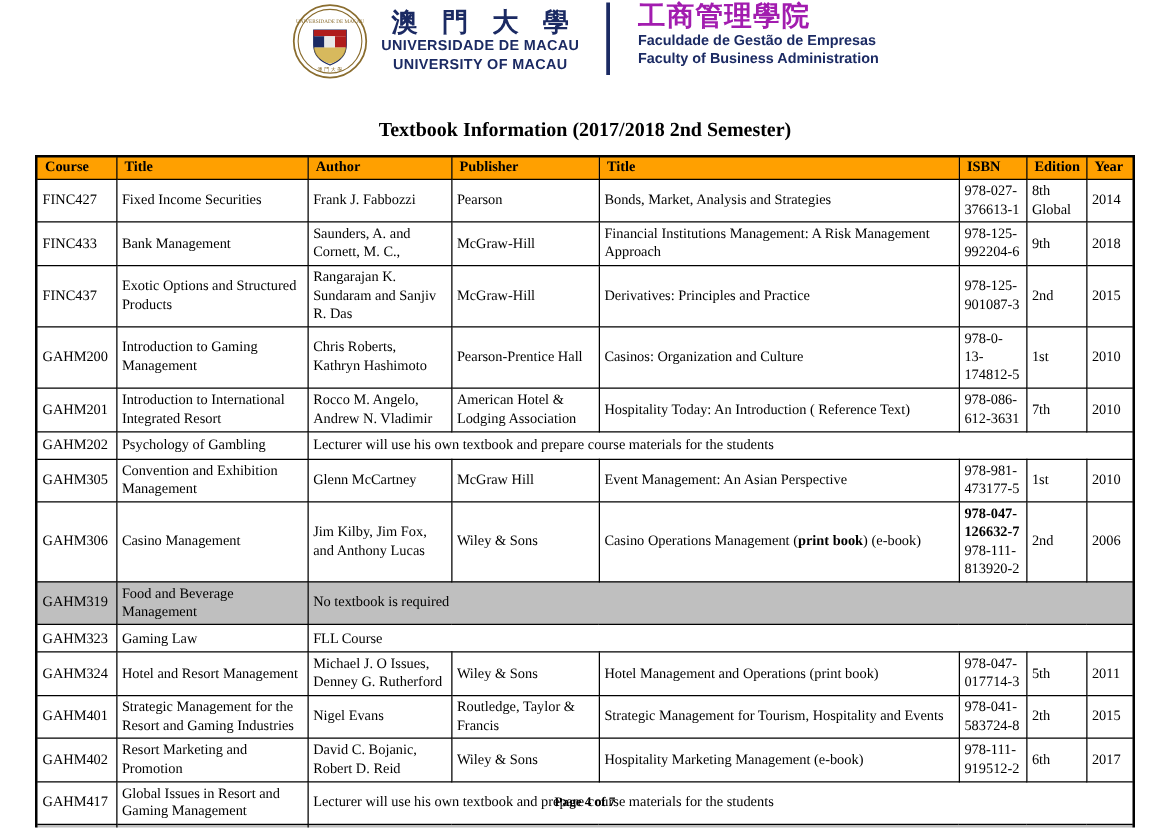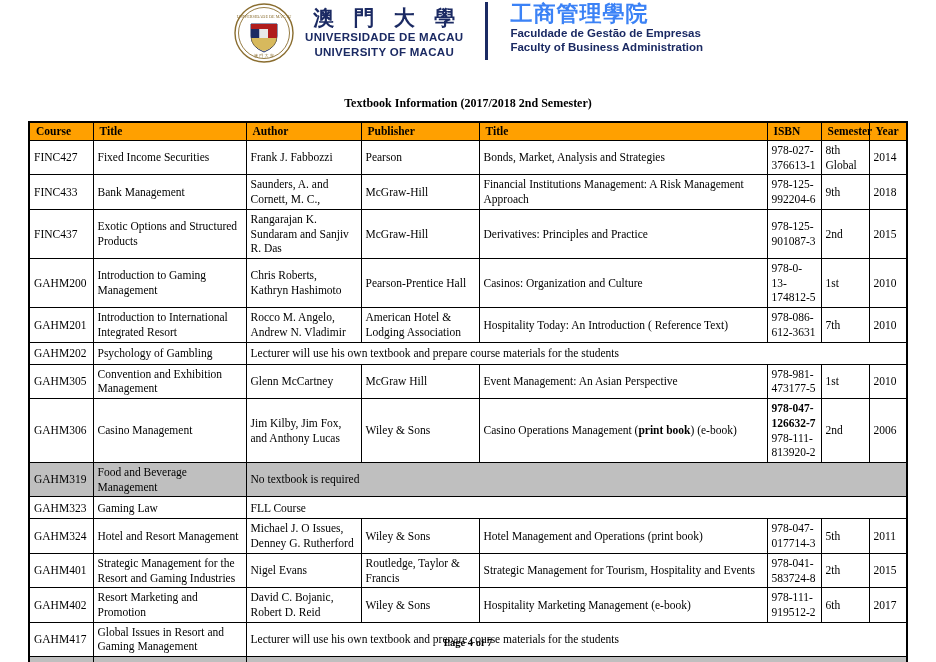--- a/index.html
+++ b/index.html
@@ -68,37 +68,37 @@
   }
   .fba-text {
     display: flex;
     flex-direction: column;
     line-height: 1.05;
   }
   .fba-cn {
     font-family: "DejaVu Sans", sans-serif;
     font-size: 22px;
     font-weight: 600;
-    color: #3b82f6;
+    color: #a21caf;
     letter-spacing: 1px;
     white-space: nowrap;
   }
   .fba-pt, .fba-en {
     font-family: "Liberation Sans", sans-serif;
     font-size: 11.5px;
     font-weight: bold;
     color: #1b2a63;
     white-space: nowrap;
     margin-top: 2px;
   }
 
   
   .doc-title {
     text-align: center;
-    font-size: 12px;
+    font-size: 16px;
     font-weight: bold;
     margin-top: 22px;
     margin-bottom: 10px;
     font-family: "Liberation Serif", serif;
   }
 
   
   .table-wrap {
     margin: 0 28px;
   }
@@ -203,21 +203,21 @@
         <col class="c-year">
     </colgroup>
     <thead>
       <tr>
         <th>Course</th>
         <th>Title</th>
         <th>Author</th>
         <th>Publisher</th>
         <th>Title</th>
         <th>ISBN</th>
-        <th>Semester</th>
+        <th>Edition</th>
         <th>Year</th>
       </tr>
     </thead>
     <tbody id="table-body">
         <tr style="height: 28px; margin-top: 44px;">
           <td class="ctr">FINC427</td>
           <td class="">Fixed Income Securities</td>
           <td class="">Frank J. Fabbozzi</td>
           <td class="">Pearson</td>
           <td class="">Bonds, Market, Analysis and Strategies</td>

